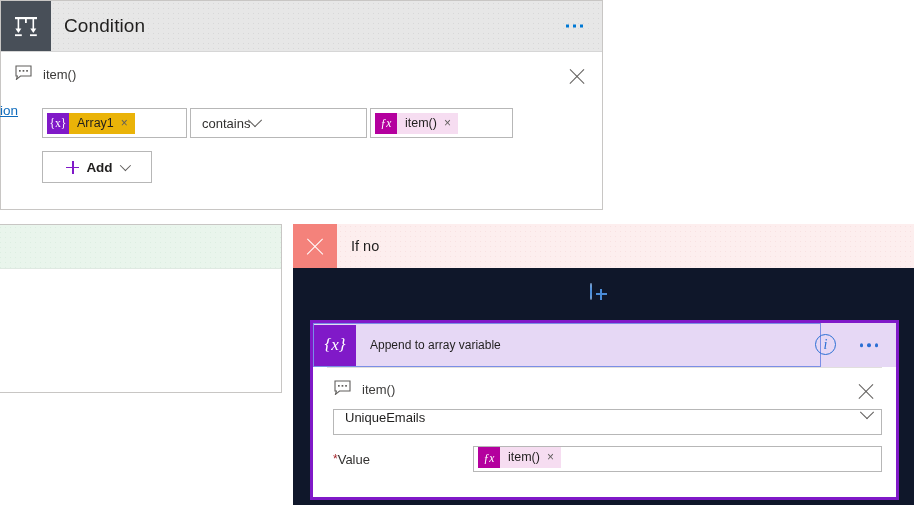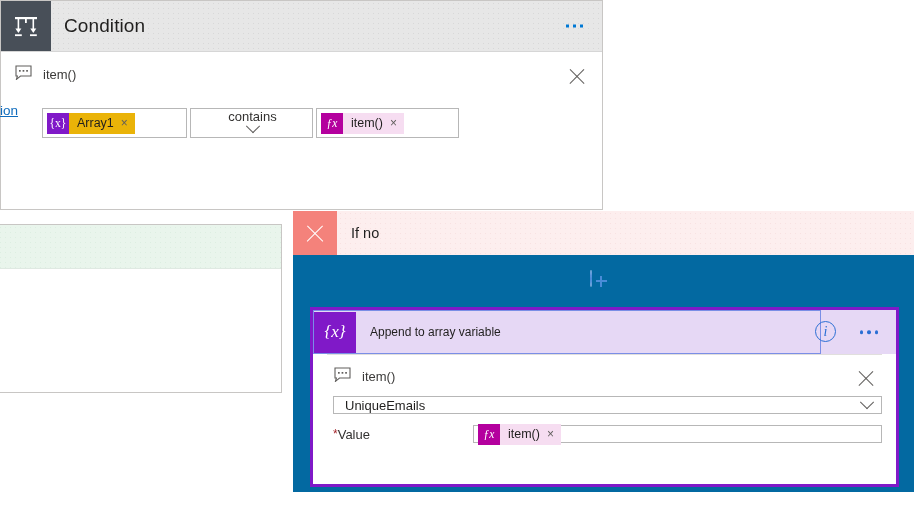--- a/index.html
+++ b/index.html
@@ -115,24 +115,23 @@
   .field-box {
     height: 30px;
     border: 1px solid #b7b7b7;
     background: #fff;
     box-sizing: border-box;
     display: flex;
     align-items: center;
   }
   #operand-left { width: 145px; }
   #operator-box {
-    width: 123px;
+    width: 177px;
     justify-content: flex-start;
     padding: 0 9px 0 11px;
-    flex-direction: column;
   }
   #operand-right { width: 143px; }
 
   
   .token {
     display: inline-flex;
     align-items: center;
     height: 21px;
     margin-left: 4px;
     font-size: 12.5px;
@@ -234,24 +233,24 @@
     left: -18px;
     top: 103px;
     color: #0f6cbd;
     font-size: 13.5px;
   }
 
   
   #ifno-branch {
     position: absolute;
     left: 293px;
-    top: 211px;
+    top: 224px;
     width: 621px;
     height: 281px;
-    background: #0369a1;
+    background: #0f172a;
     box-sizing: border-box;
   }
   #ifno-header {
     height: 44px;
     background-color: #fdeeee;
     background-image: radial-gradient(#f9e1e1 0.8px, transparent 0.8px);
     background-size: 5px 5px;
     display: flex;
     align-items: center;
   }
@@ -414,26 +413,25 @@
     color: #323130;
     flex: 0 0 auto;
   }
   .req {
     color: #a4262c;
     font-size: 12px;
     vertical-align: top;
     line-height: 14px;
   }
   .form-input {
-    height: 18px;
+    height: 26px;
     border: 1px solid #b7b7b7;
     background: #fff;
     box-sizing: border-box;
     display: flex;
-    align-items: center;
     flex: 1 1 auto;
     margin-right: 14px;
   }
   #name-input { padding: 0 9px 0 11px; justify-content: space-between; }
   #name-value { font-size: 13px; color: #201f1e; }
   #value-input { padding: 0; }
 
   
   .bubble-icon { flex: 0 0 auto; }
 </style>
@@ -494,20 +492,25 @@
     <div class="field-box" id="operand-right">
       <span class="token expr">
         <span class="tok-badge">ƒx</span>
         <span class="tok-label">item()</span>
         <span class="tok-x">×</span>
       </span>
     </div>
 
   </div>
 
+  <div id="add-btn">
+    <span class="plus-purple"></span>
+    <span id="add-label">Add</span>
+    <span class="chev-sm"></span>
+  </div>
 
 </div>
 
 <div id="ifyes-branch">
   <div id="ifyes-header"></div>
 </div>
 <a id="ifyes-action-link" href="#">action</a>
 
 <div id="ifno-branch">
 

